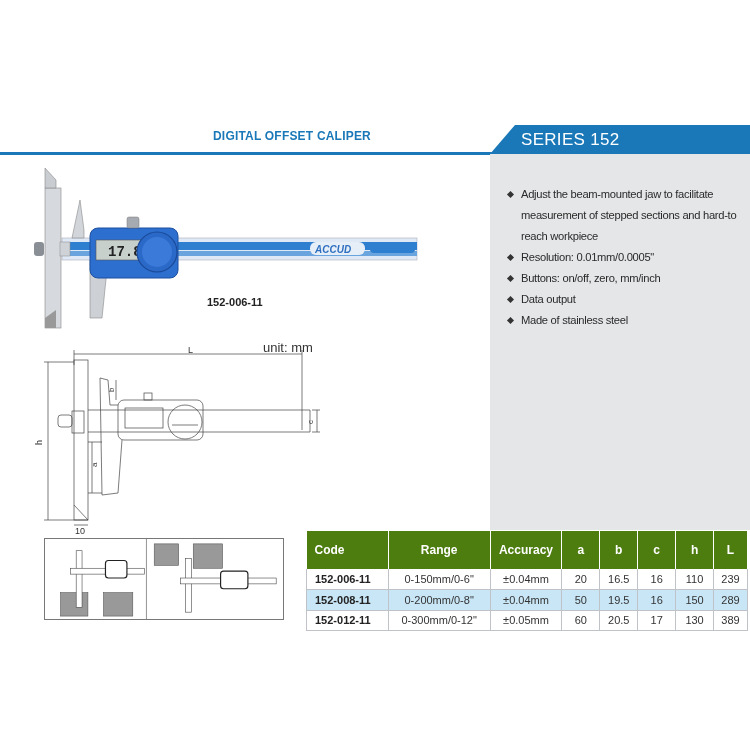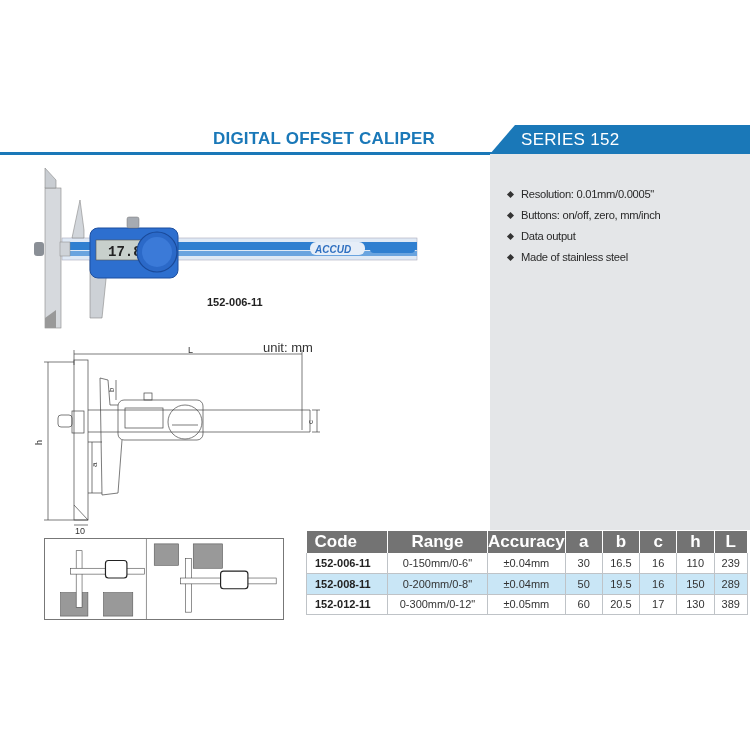--- a/index.html
+++ b/index.html
@@ -3,21 +3,21 @@
 <meta charset="utf-8">
 <style>
   * { margin: 0; padding: 0; box-sizing: border-box; }
   html, body { width: 750px; height: 750px; background: #ffffff; overflow: hidden; }
   body { position: relative; font-family: "Liberation Sans", sans-serif; color: #222; }
 
   .abs { position: absolute; }
 
   
   .title {
-    left: 213px; top: 129px; font-size: 17px; font-weight: bold; color: #1a78b8;
+    left: 213px; top: 129px; font-size: 12px; font-weight: bold; color: #1a78b8;
     letter-spacing: 0.2px; white-space: nowrap; text-align: center;
   }
   .rule {
     left: 0; top: 152px; width: 500px; height: 3px; background: #1a78b8;
   }
   .series-banner {
     left: 490px; top: 125px; width: 260px; height: 29px; background: #1a78b8;
     clip-path: polygon(25px 0, 100% 0, 100% 100%, 0 100%);
   }
   .series-text {
@@ -50,40 +50,41 @@
   .unit-label { left: 263px; top: 340px; font-size: 13px; color: #333; white-space: nowrap; }
 
   
   .usage { left: 44px; top: 538px; width: 240px; height: 82px; border: 1px solid #777; background: #fff; }
 
   
   .specs {
     left: 306px; top: 531px; width: 442px; border-collapse: collapse; font-size: 11px;
   }
   .specs th {
-    background: #737373; color: #fff; font-weight: bold; height: 22px; font-size: 17px;
+    background: #4d7c0f; color: #fff; font-weight: bold; height: 38px; font-size: 12px;
     border-right: 1px solid #ffffff; text-align: center;
   }
   .specs th:first-child { text-align: left; padding-left: 8px; }
   .specs td {
     height: 20.5px; text-align: center; color: #333; border: 1px solid #bfc3c7; border-top: none;
   }
   .specs td:first-child { font-weight: bold; text-align: left; padding-left: 8px; color: #222; }
   .specs tr.alt td { background: #c9e6f6; }
 </style>
 </head>
 <body>
 
 <div class="abs title">DIGITAL OFFSET CALIPER</div>
 <div class="abs rule"></div>
 <div class="abs series-banner"></div>
 <div class="abs series-text">SERIES 152</div>
 
 <div class="abs panel"></div>
 <ul class="abs features">
+  <li>Adjust the beam-mounted jaw to facilitate measurement of stepped sections and hard-to reach workpiece</li>
   <li>Resolution: 0.01mm/0.0005"</li>
   <li>Buttons: on/off, zero, mm/inch</li>
   <li>Data output</li>
   <li>Made of stainless steel</li>
 </ul>
 
 <svg class="abs caliper" viewBox="0 0 410 170" xmlns="http://www.w3.org/2000/svg">
 
   <rect x="42" y="78" width="355" height="22" fill="#dfe9f5" stroke="#aab" stroke-width="0.6"></rect>
   <rect x="42" y="82" width="355" height="8" fill="#2f7fd0"></rect>
@@ -202,21 +203,21 @@
       <th>c</th>
       <th>h</th>
       <th>L</th>
     </tr>
   </thead>
   <tbody>
     <tr>
       <td>152-006-11</td>
       <td>0-150mm/0-6"</td>
       <td>±0.04mm</td>
-      <td>30</td>
+      <td>20</td>
       <td>16.5</td>
       <td>16</td>
       <td>110</td>
       <td>239</td>
     </tr>
     <tr class="alt">
       <td>152-008-11</td>
       <td>0-200mm/0-8"</td>
       <td>±0.04mm</td>
       <td>50</td>

